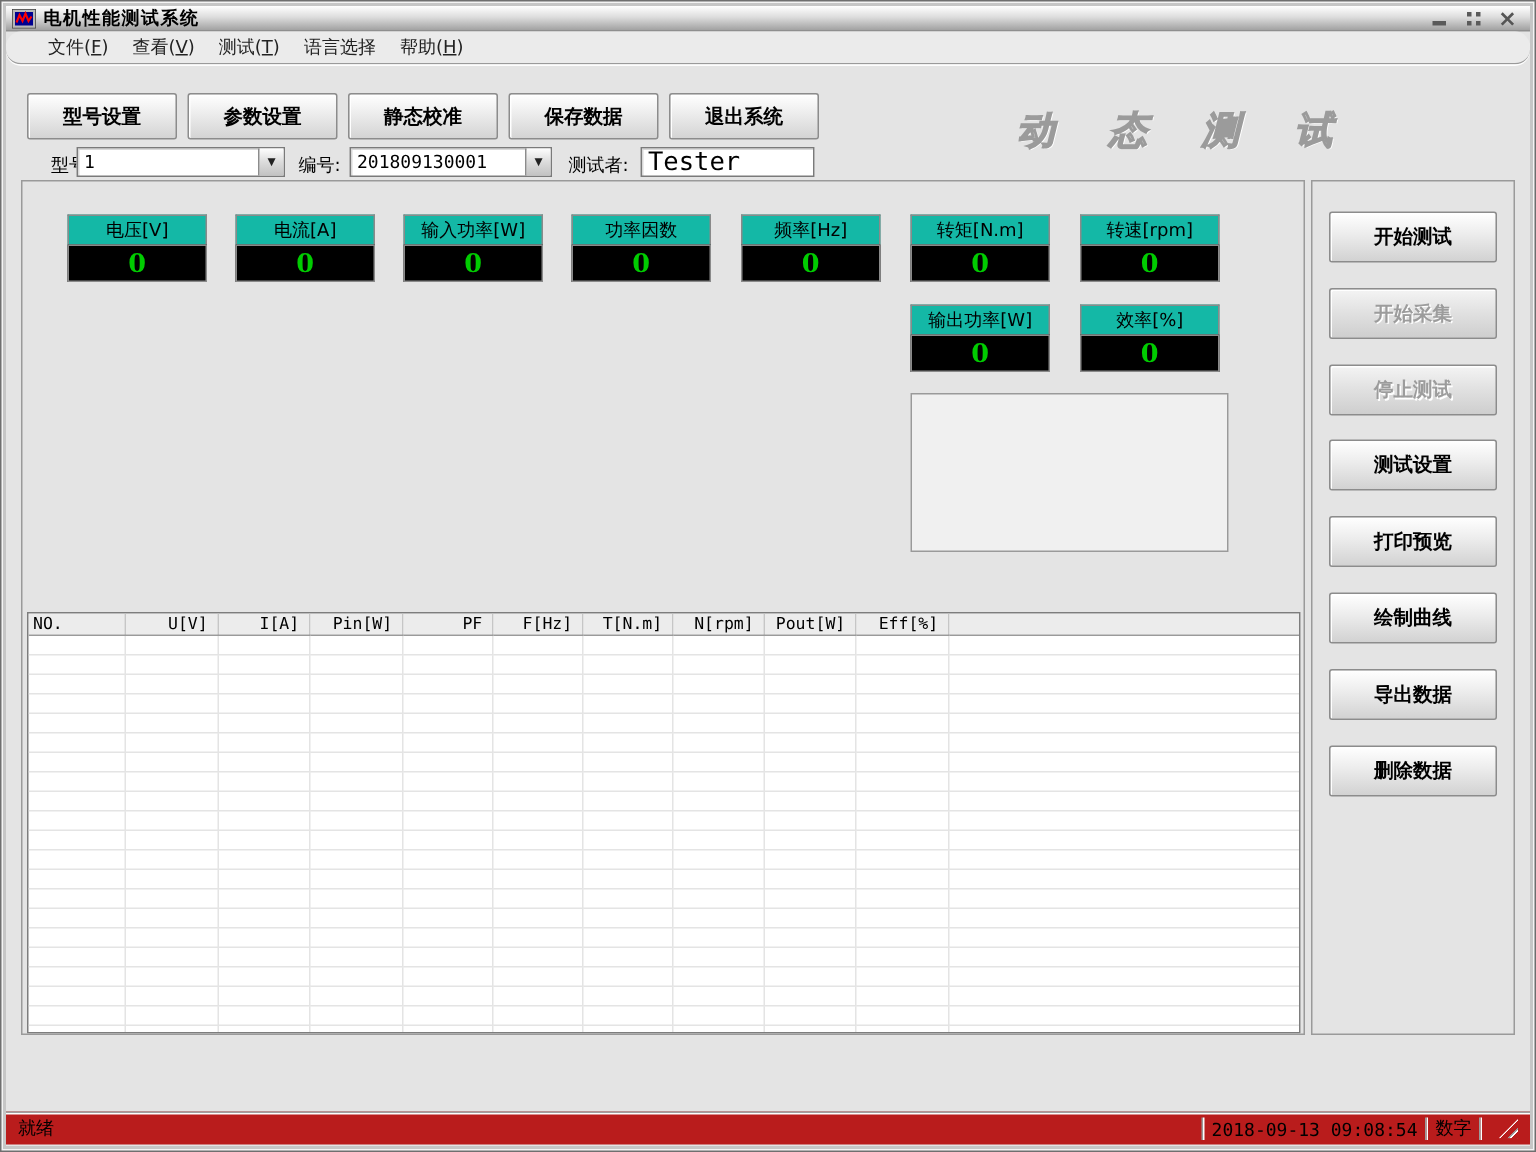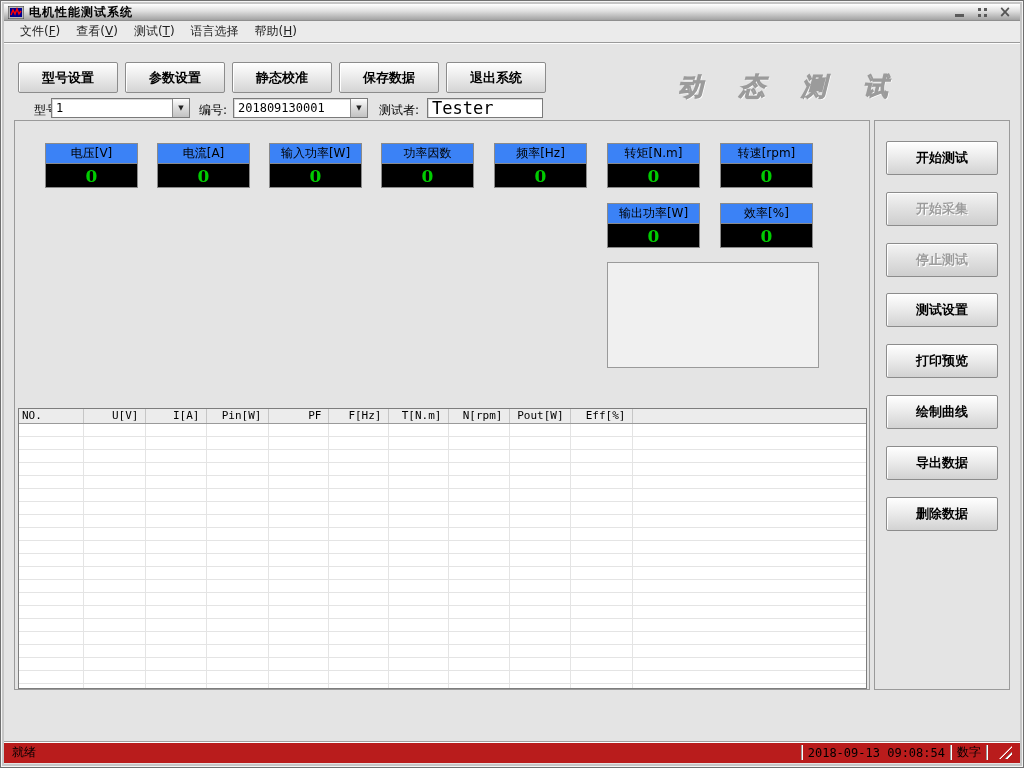--- a/index.html
+++ b/index.html
@@ -18,21 +18,21 @@
   .controls { margin-left:auto; display:flex; align-items:center; gap:9px; padding-right:4px; }
   .ctrl { width:14px; height:13px; display:inline-flex; align-items:center; justify-content:center; cursor:default; }
   .min-glyph { width:9px; height:3px; background:#5a5a5a; margin-top:6px; }
   .max-glyph { position:relative; width:9px; height:9px; }
   .max-glyph::before { content:""; position:absolute; left:0; top:0; width:3px; height:3px; background:#5a5a5a;
      box-shadow: 6px 0 0 #5a5a5a, 0 6px 0 #5a5a5a, 6px 6px 0 #5a5a5a; }
   .close-glyph { font-size:15px; font-weight:bold; color:#555; line-height:13px; }
 
   
   .menubar { position:absolute; left:4px; top:21px; right:4px; height:22px; background:#ebebeb;
-    border-bottom:1px solid #9a9a9a; box-shadow:0 1px 0 #fdfdfd; display:flex; align-items:center; padding-left:8px; }
+    border-bottom:1px solid #9a9a9a; box-shadow:0 1px 0 #fdfdfd; display:flex; align-items:center; padding-left:20px;border-radius:10px; }
   .menu-item { padding:2px 8px; color:#222; }
   .accel { text-decoration:underline; }
 
   
   .toolbar { position:absolute; left:18px; top:62px; display:flex; gap:7px; }
   .btn { width:100px; height:31px; font-weight:bold; font-size:13px;
     background:linear-gradient(#ffffff,#ececec 45%,#d4d4d4);
     border:1px solid #8c8c8c; border-radius:2px; box-shadow:inset 1px 1px 0 #fff;
     display:flex; align-items:center; justify-content:center; cursor:default; }
 
@@ -51,21 +51,21 @@
   
   .watermark { position:absolute; left:678px; top:70px; font-size:25px; font-weight:bold; font-style:italic;
     letter-spacing:14px; color:#dcdcdc; -webkit-text-stroke:1px #9b9b9b; text-shadow:1px 1px 0 #ffffff; }
 
   
   .main-panel { position:absolute; left:14px; top:120px; width:856px; height:570px; border:1px solid #9a9a9a; }
   .side-panel { position:absolute; left:874px; top:120px; width:136px; height:570px; border:1px solid #9a9a9a; }
 
   
   .unit { position:absolute; width:93px; }
-  .unit-label { height:20px; background:#3b82f6; border:1px solid #8a8a8a; border-bottom:none;
+  .unit-label { height:20px; background:#14b8a6; border:1px solid #8a8a8a; border-bottom:none;
     display:flex; align-items:center; justify-content:center; font-size:12px; }
   .unit-value { height:25px; background:#000; border:1px solid #8a8a8a;
     display:flex; align-items:center; justify-content:center;
     color:#00cc00; font-family:"DejaVu Serif","Liberation Serif",serif; font-weight:bold; font-size:17px; }
 
   .sub-panel { position:absolute; left:592px; top:141px; width:212px; height:106px;
     background:#f0f0f0; border:1px solid #9a9a9a; }
 
   
   .table-wrap { position:absolute; left:3px; top:287px; width:849px; height:281px;

